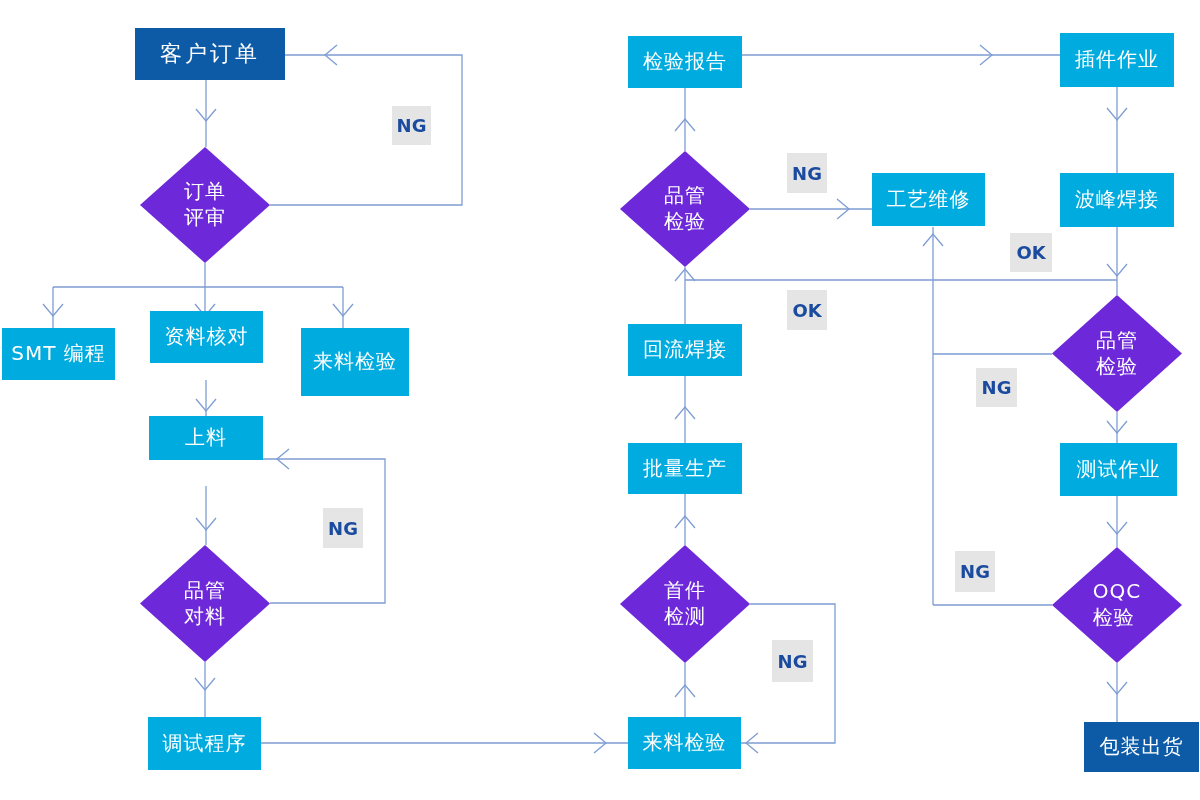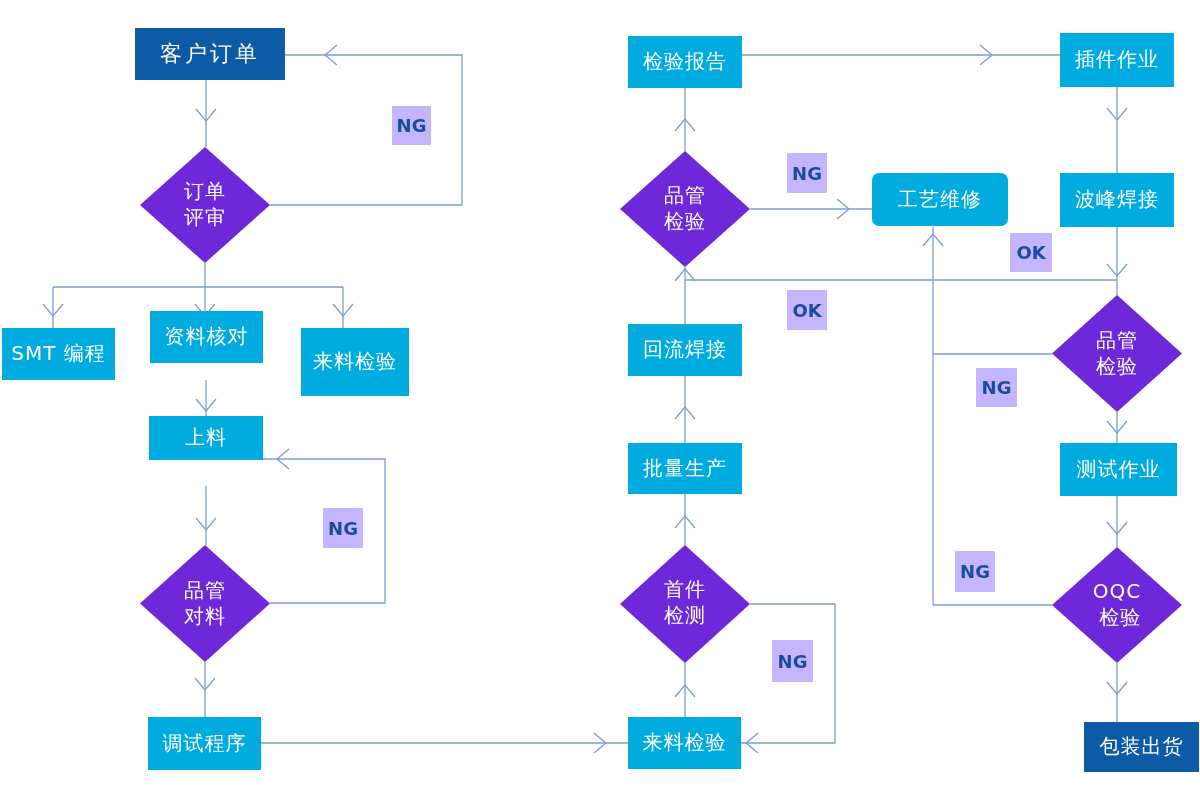--- a/index.html
+++ b/index.html
@@ -3,29 +3,29 @@
 <meta charset="utf-8">
 <style>
   html,body{margin:0;padding:0;background:#ffffff;}
   .stage{
     position:relative;width:1200px;height:800px;background:#ffffff;
     font-family:"DejaVu Sans", sans-serif;overflow:hidden;
   }
   svg.wires{position:absolute;left:0;top:0;width:1200px;height:800px;pointer-events:none;}
   .node{
     position:absolute;display:flex;align-items:center;justify-content:center;
-    color:#ffffff;text-align:right;white-space:pre-line;line-height:1.28;
+    color:#ffffff;text-align:left;white-space:pre-line;line-height:1.28;
     font-size:20px;letter-spacing:1px;
   }
   .process{background:#00ACDF;}
   .terminal{background:#0D5BA6;}
   .decision{background:#6d28d9;clip-path:polygon(50% 0,100% 50%,50% 100%,0 50%);}
   .tag{
     position:absolute;display:flex;align-items:center;justify-content:center;
-    background:#c4b5fd;color:#1A4B9F;font-weight:600;font-size:18px;
+    background:#e5e5e5;color:#1A4B9F;font-weight:600;font-size:18px;
   }
   [data-name="node-customer-order"]{font-size:22px;letter-spacing:3px;}
 </style>
 </head>
 <body>
 
 <div class="stage" data-name="flowchart-canvas">
   <svg class="wires" id="wire-layer" data-name="connector-layer">
       <polyline points="206,80 206,147" fill="none" stroke="#7D9DD2" stroke-width="1.3" data-name="edge-customer-to-review"></polyline>
       <polyline points="270,205 462,205 462,55 285,55" fill="none" stroke="#7D9DD2" stroke-width="1.3" data-name="edge-review-ng-loop"></polyline>
@@ -88,24 +88,24 @@
       <div class="node process" data-name="node-smt-programming" style="left: 2px; top: 328px; width: 113px; height: 52px;">SMT 编程</div>
       <div class="node process" data-name="node-data-check" style="left: 150px; top: 311px; width: 113px; height: 52px;">资料核对</div>
       <div class="node process" data-name="node-incoming-inspection" style="left: 301px; top: 328px; width: 108px; height: 68px;">来料检验</div>
       <div class="node process" data-name="node-loading" style="left: 149px; top: 416px; width: 114px; height: 44px;">上料</div>
       <div class="node decision" data-name="node-qc-material-check" style="left: 140px; top: 545px; width: 130px; height: 117px;">品管
 对料</div>
       <div class="node process" data-name="node-debug-program" style="left: 148px; top: 717px; width: 113px; height: 53px;">调试程序</div>
       <div class="node process" data-name="node-inspection-report" style="left: 628px; top: 36px; width: 114px; height: 52px;">检验报告</div>
       <div class="node decision" data-name="node-qc-inspection-smt" style="left: 620px; top: 151px; width: 130px; height: 116px;">品管
 检验</div>
-      <div class="node process" data-name="node-process-repair" style="left: 872px; top: 173px; width: 136px; height: 53px; border-radius: 7px;">工艺维修</div>
+      <div class="node process" data-name="node-process-repair" style="left: 872px; top: 173px; width: 113px; height: 53px;">工艺维修</div>
       <div class="node process" data-name="node-reflow-soldering" style="left: 628px; top: 324px; width: 114px; height: 52px;">回流焊接</div>
       <div class="node process" data-name="node-mass-production" style="left: 628px; top: 443px; width: 114px; height: 51px;">批量生产</div>
-      <div class="node decision" data-name="node-first-article-check" style="left: 620px; top: 545px; width: 130px; height: 118px; font-family: Liberation Mono, monospace;">首件
+      <div class="node decision" data-name="node-first-article-check" style="left: 620px; top: 545px; width: 130px; height: 118px;">首件
 检测</div>
       <div class="node process" data-name="node-first-board" style="left: 628px; top: 717px; width: 113px; height: 52px;">来料检验</div>
       <div class="node process" data-name="node-thru-hole-assembly" style="left: 1060px; top: 33px; width: 114px; height: 54px;">插件作业</div>
       <div class="node process" data-name="node-wave-soldering" style="left: 1060px; top: 173px; width: 114px; height: 54px;">波峰焊接</div>
       <div class="node decision" data-name="node-qc-inspection-wave" style="left: 1052px; top: 295px; width: 130px; height: 117px;">品管
 检验</div>
       <div class="node process" data-name="node-testing" style="left: 1060px; top: 443px; width: 117px; height: 53px;">测试作业</div>
       <div class="node decision" data-name="node-oqc-inspection" style="left: 1052px; top: 547px; width: 130px; height: 116px;">OQC
 检验</div>
       <div class="node terminal" data-name="node-packing-shipping" style="left: 1084px; top: 722px; width: 115px; height: 50px;">包装出货</div>

